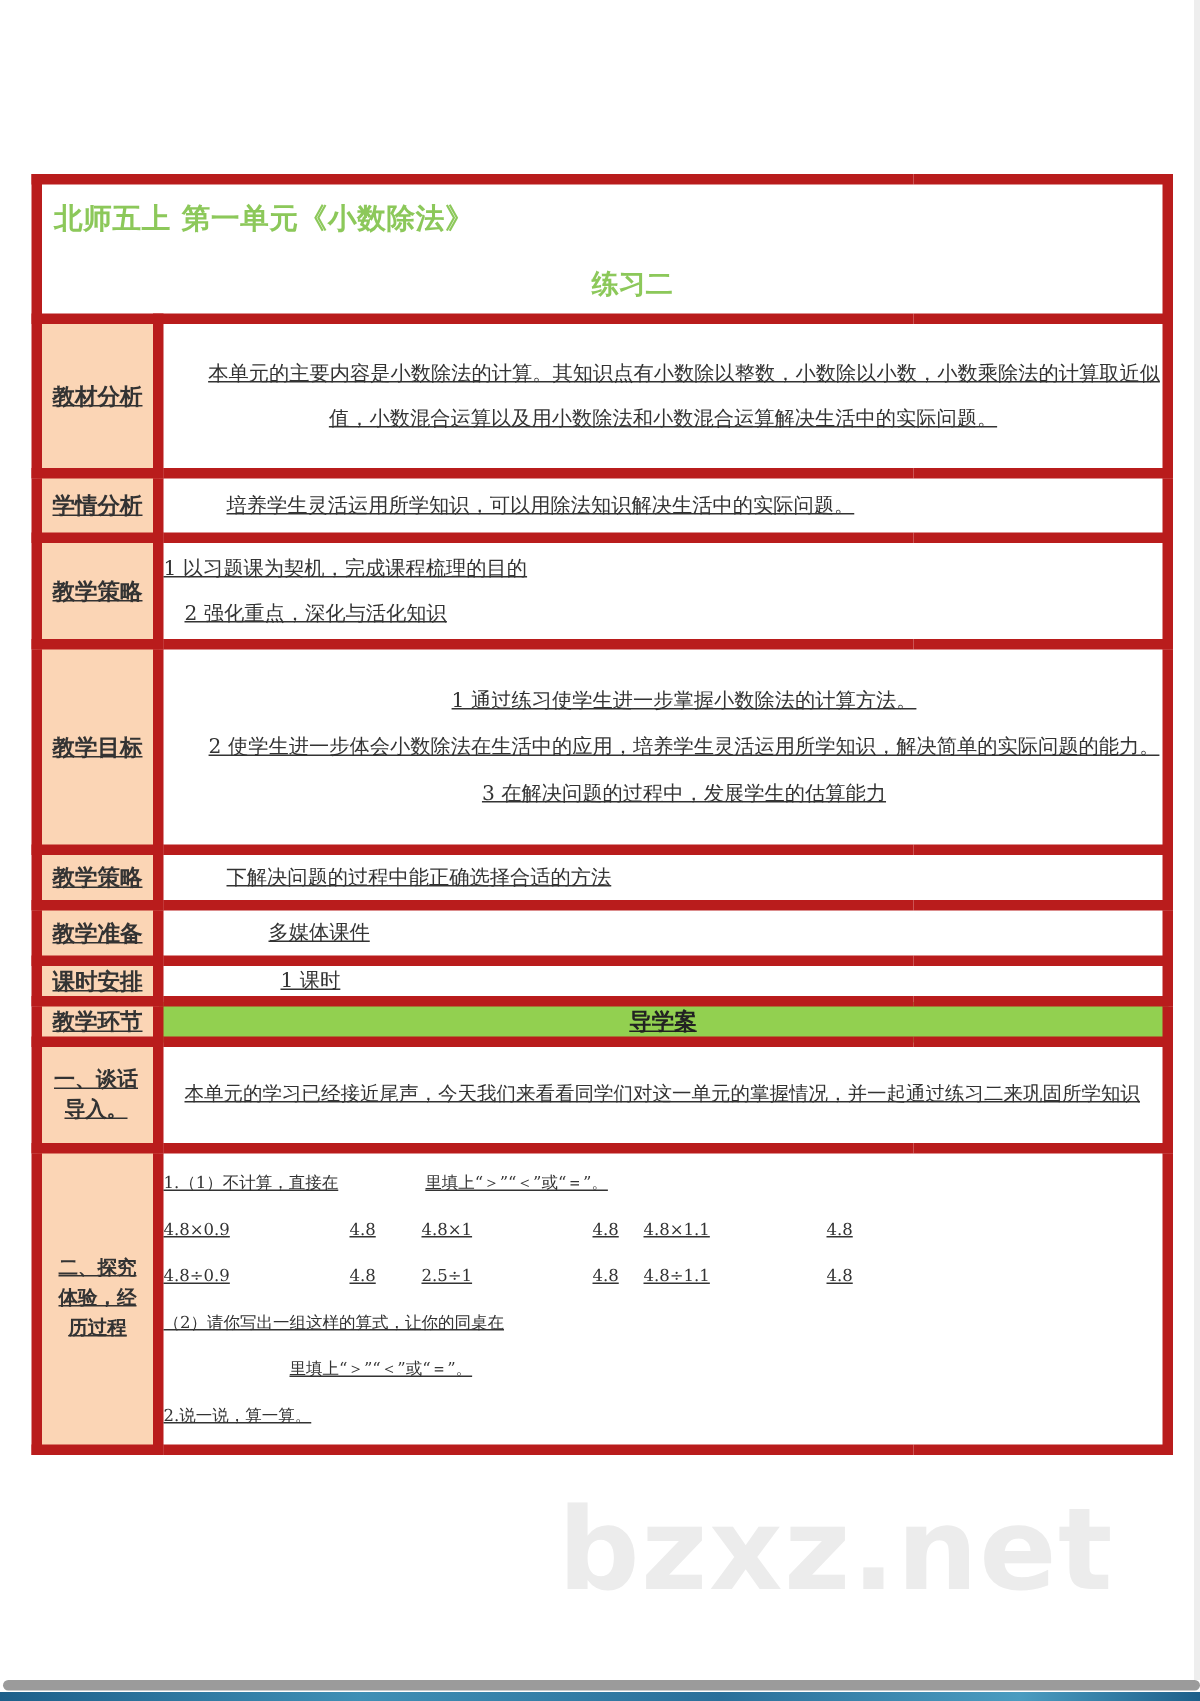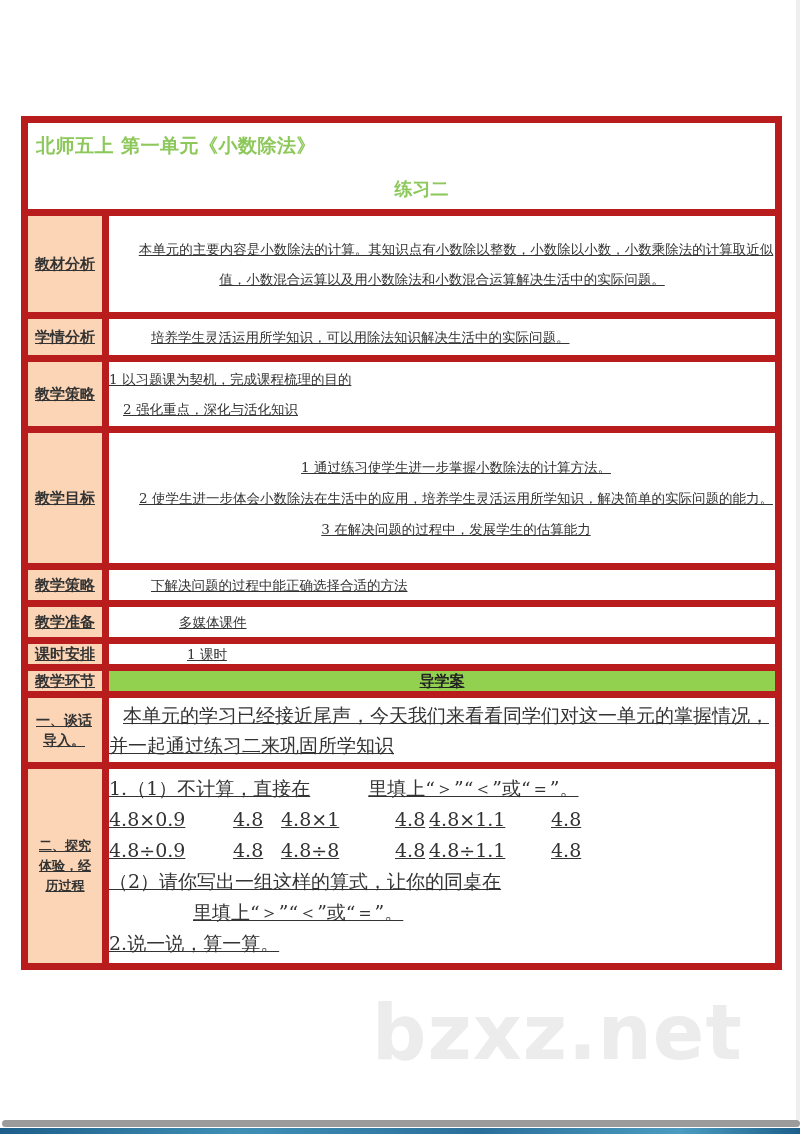--- a/index.html
+++ b/index.html
@@ -114,42 +114,42 @@
     <td colspan="3" class="content" style="line-height:18px;padding:1px 8px">
       <p class="ind4">1 课时</p>
     </td>
   </tr>
   <tr>
     <td class="lbl" style="height:20px">教学环节</td>
     <td colspan="3" class="green">导学案</td>
   </tr>
   <tr>
     <td class="lbl right" style="height:64px;font-size:14px;text-align:center;padding-left:4px">一、谈话导入。</td>
-    <td colspan="3" class="content" style="line-height:30px;font-size:19px">
+    <td colspan="3" class="content" style="line-height:30px;font-size:13px">
       <p class="ind1">本单元的学习已经接近尾声，今天我们来看看同学们对这一单元的掌握情况，并一起通过练习二来巩固所学知识</p>
     </td>
   </tr>
   <tr>
     <td class="lbl" style="height:194px;font-size:13px;padding:0 6px">二、探究体验，经历过程</td>
-    <td colspan="3" class="content" style="line-height:31px;font-size:19px">
+    <td colspan="3" class="content" style="line-height:31px;font-size:11px">
       <p>
         <span>1.（1）不计算，直接在</span><span style="display:inline-block;width:58px"></span><span>里填上“＞”“＜”或“＝”。</span>
       </p>
       <div class="math-row">
         <span style="width:124px">4.8×0.9</span>
         <span style="width:48px">4.8</span>
         <span style="width:114px">4.8×1</span>
         <span style="width:28px">4.8</span>
         <span style="width:122px;padding-left:6px">4.8×1.1</span>
         <span>4.8</span>
       </div>
       <div class="math-row">
         <span style="width:124px">4.8÷0.9</span>
         <span style="width:48px">4.8</span>
-        <span style="width:114px">4.8÷8</span>
+        <span style="width:114px">2.5÷1</span>
         <span style="width:28px">4.8</span>
         <span style="width:122px;padding-left:6px">4.8÷1.1</span>
         <span>4.8</span>
       </div>
       <p>（2）请你写出一组这样的算式，让你的同桌在</p>
       <p style="padding-left:84px">里填上“＞”“＜”或“＝”。</p>
       <p>2.说一说，算一算。</p>
     </td>
   </tr>
 </tbody>

